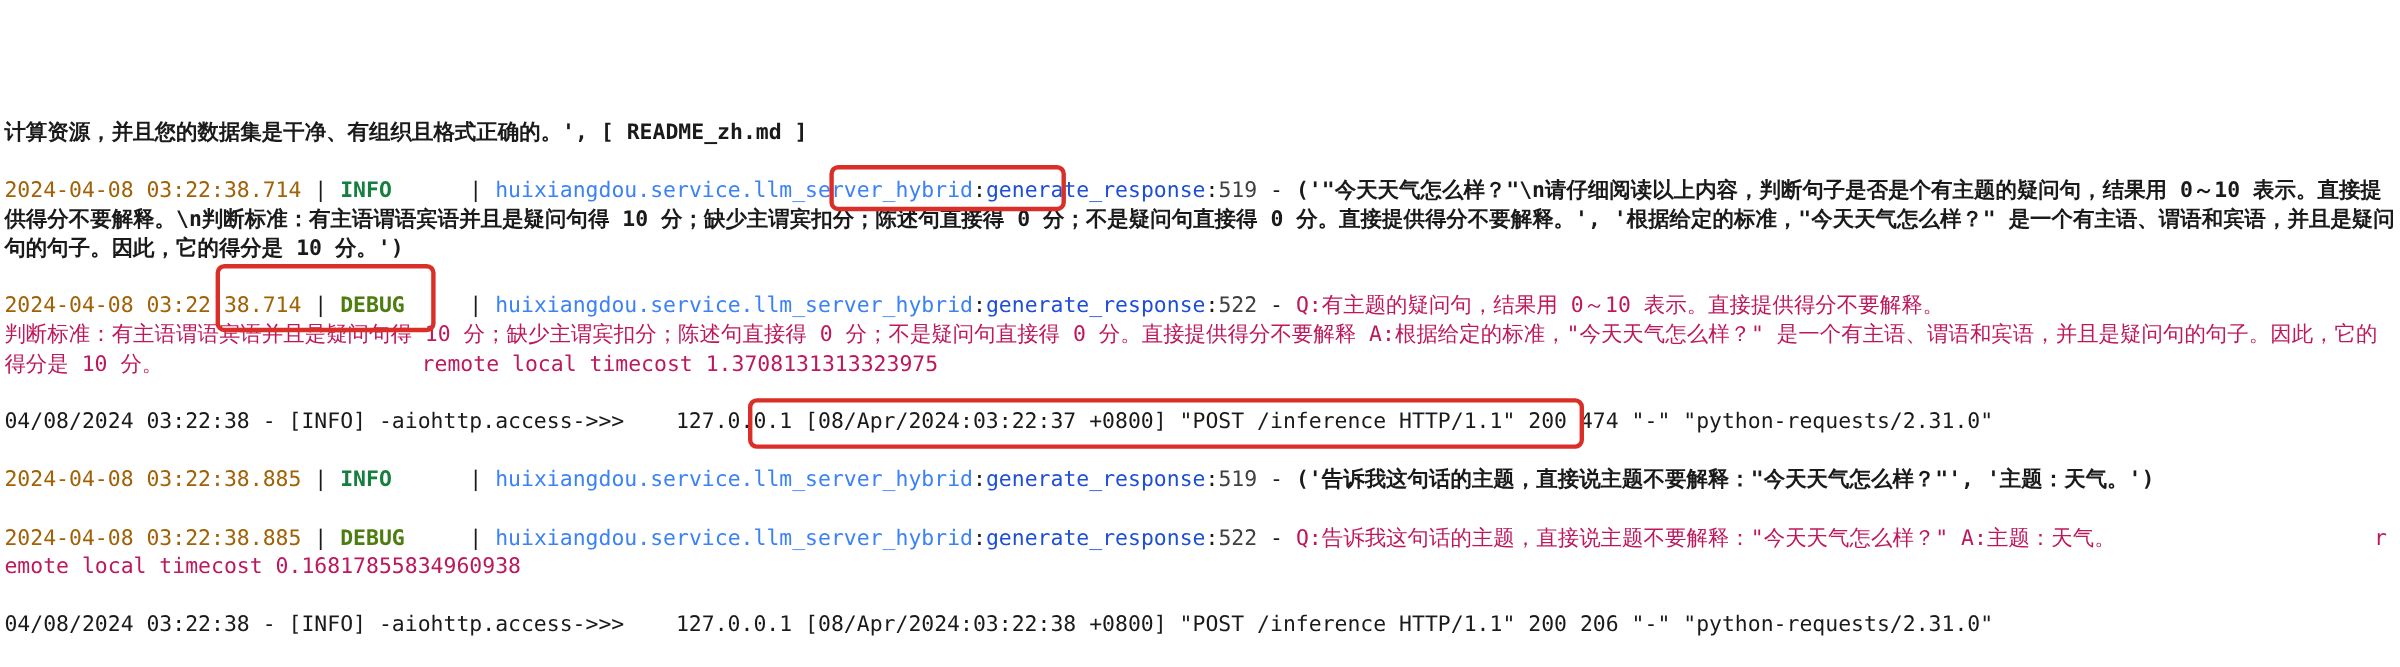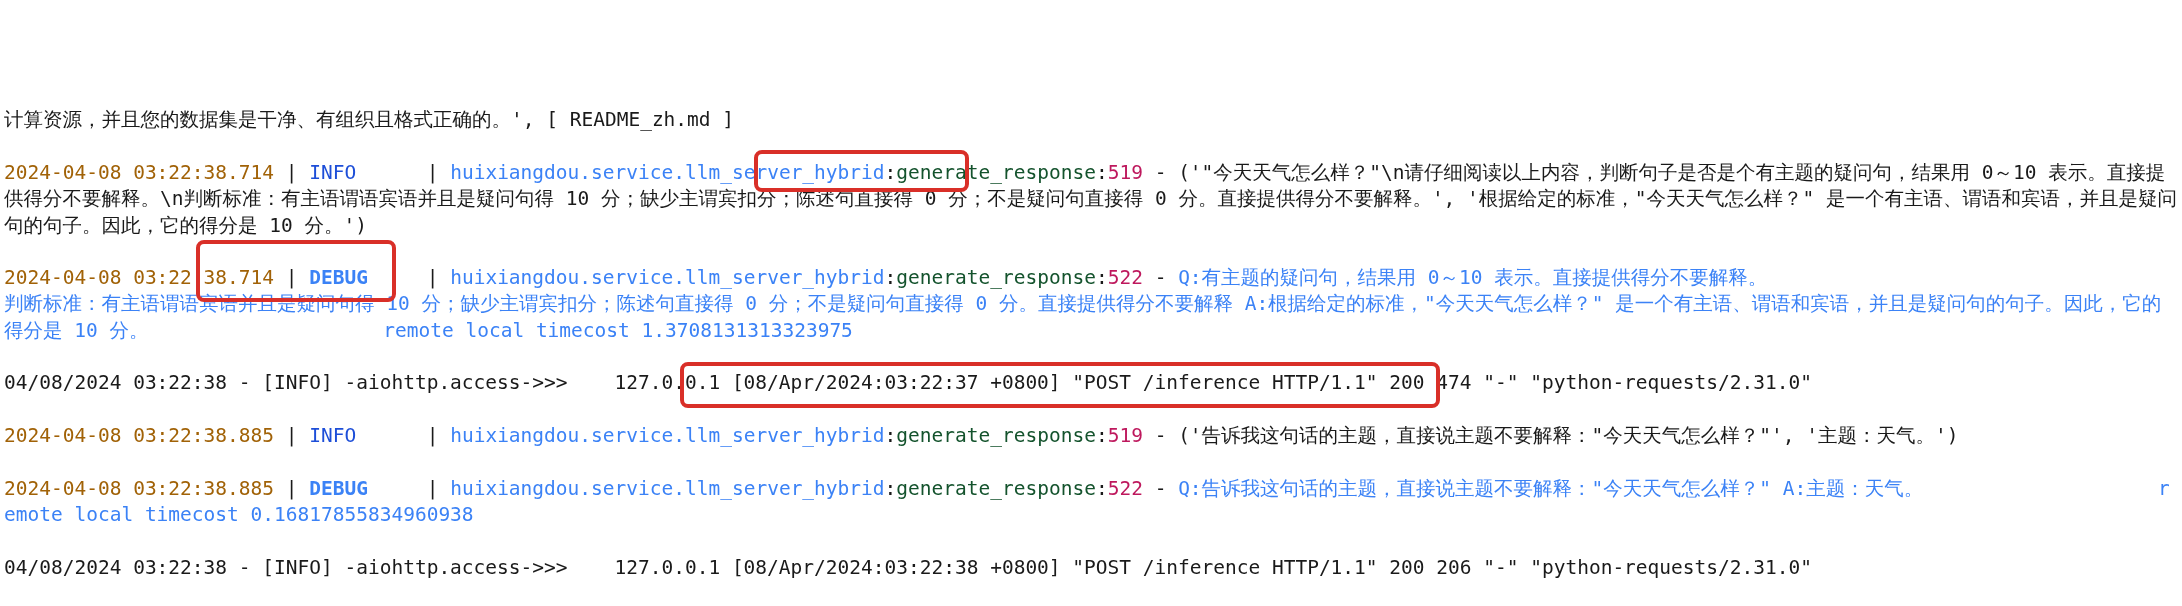--- a/index.html
+++ b/index.html
@@ -10,29 +10,29 @@
       background: #ffffff;
       color: #1a1a1a;
       white-space: pre-wrap;
       word-break: break-all;
       padding: 2px 4px;
       position: relative;
     }
     .line { display: block; }
     .ts { color: #a16207; }
     .pipe { color: #1a1a1a; }
-    .info { font-weight: 400; color: #1d4ed8; margin-top: 23px; }
-    .debug { font-weight: 700; color: #3b82f6; }
+    .info { font-weight: 700; color: #15803d; margin-top: 23px; }
+    .debug { font-weight: 700; color: #4d7c0f; }
     .mod { color: #3b82f6; }
-    .fn { color: #14532d; }
-    .ln { color: #be185d; }
+    .fn { color: #1d4ed8; }
+    .ln { color: #404040; }
     .dash { color: #1a1a1a; }
     .msg { color: #1a1a1a; }
-    .bold { font-weight: 400; }
-    .q { color: #3b82f6; }
+    .bold { font-weight: 700; }
+    .q { color: #be185d; }
     .redbox {
       position: absolute;
       border: 4px solid #d92f28;
       border-radius: 8px;
       pointer-events: none;
     }
     #rb1 { left: 754px; top: 150px; width: 215px; height: 42px; }
     #rb2 { left: 196px; top: 240px; width: 200px; height: 62px; }
     #rb3 { left: 680px; top: 362px; width: 760px; height: 46px; }
   </style>

